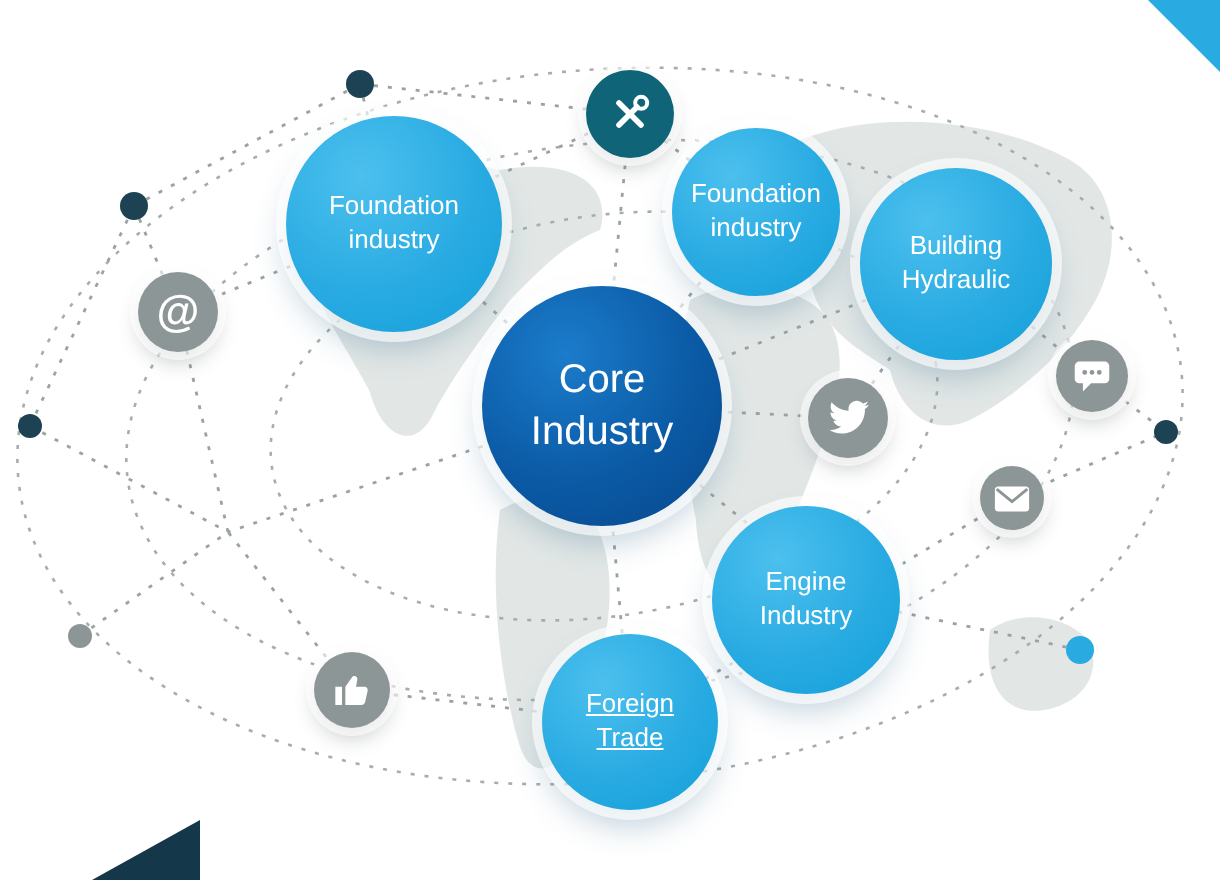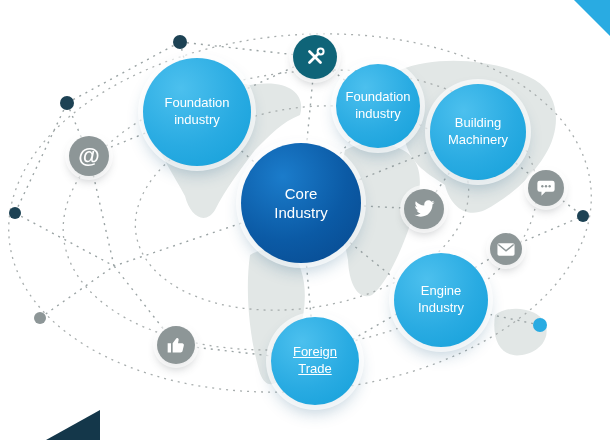--- a/index.html
+++ b/index.html
@@ -9,21 +9,21 @@
 
   .node {
     position:absolute; border-radius:50%;
     display:flex; align-items:center; justify-content:center; text-align:center;
     color:#fff;
     background:radial-gradient(circle at 35% 28%, #4cc0ee 0%, #29abe2 55%, #139fd9 100%);
     box-shadow:0 0 0 5px rgba(255,255,255,.65), 0 8px 16px rgba(30,90,130,.28);
   }
   .node .lbl { font-size:13px; line-height:1.3; display:block; }
   .node.core { background:radial-gradient(circle at 35% 28%, #1b7ccb 0%, #0b5aa5 55%, #07488d 100%); }
-  .node.core .lbl { font-size:15px; max-width:78px; }
+  .node.core .lbl { font-size:20px; max-width:78px; }
 
   .badge {
     position:absolute; border-radius:50%;
     background:#8d9697; color:#fff;
     display:flex; align-items:center; justify-content:center;
     box-shadow:0 0 0 4px rgba(255,255,255,.6), 0 5px 10px rgba(60,70,75,.28);
   }
   .badge.teal { background:#0f6478; }
   .at-glyph { font-size:22px; font-weight:700; line-height:1; }
 </style>
@@ -143,25 +143,25 @@
 
   <div class="node" style="left:143px; top:58px; width:108px; height:108px;">
     <span class="lbl" style="max-width:84px;">Foundation industry</span>
   </div>
 
   <div class="node" style="left:336px; top:64px; width:84px; height:84px;">
     <span class="lbl" style="max-width:66px;">Foundation industry</span>
   </div>
 
   <div class="node" style="left:430px; top:84px; width:96px; height:96px;">
-    <span class="lbl" style="max-width:80px;">Building Machinery</span>
+    <span class="lbl" style="max-width:80px;">Building Hydraulic</span>
   </div>
 
 
-  <div class="node" style="left:394px; top:253px; width:94px; height:94px;">
+  <div class="node" style="left:356px; top:253px; width:94px; height:94px;">
     <span class="lbl" style="max-width:64px;">Engine Industry</span>
   </div>
 
   <div class="node" style="left:271px; top:317px; width:88px; height:88px;">
     <span class="lbl" style="max-width:60px;text-decoration:underline;">Foreign Trade</span>
   </div>
 
 </div>
 
 </body></html>

